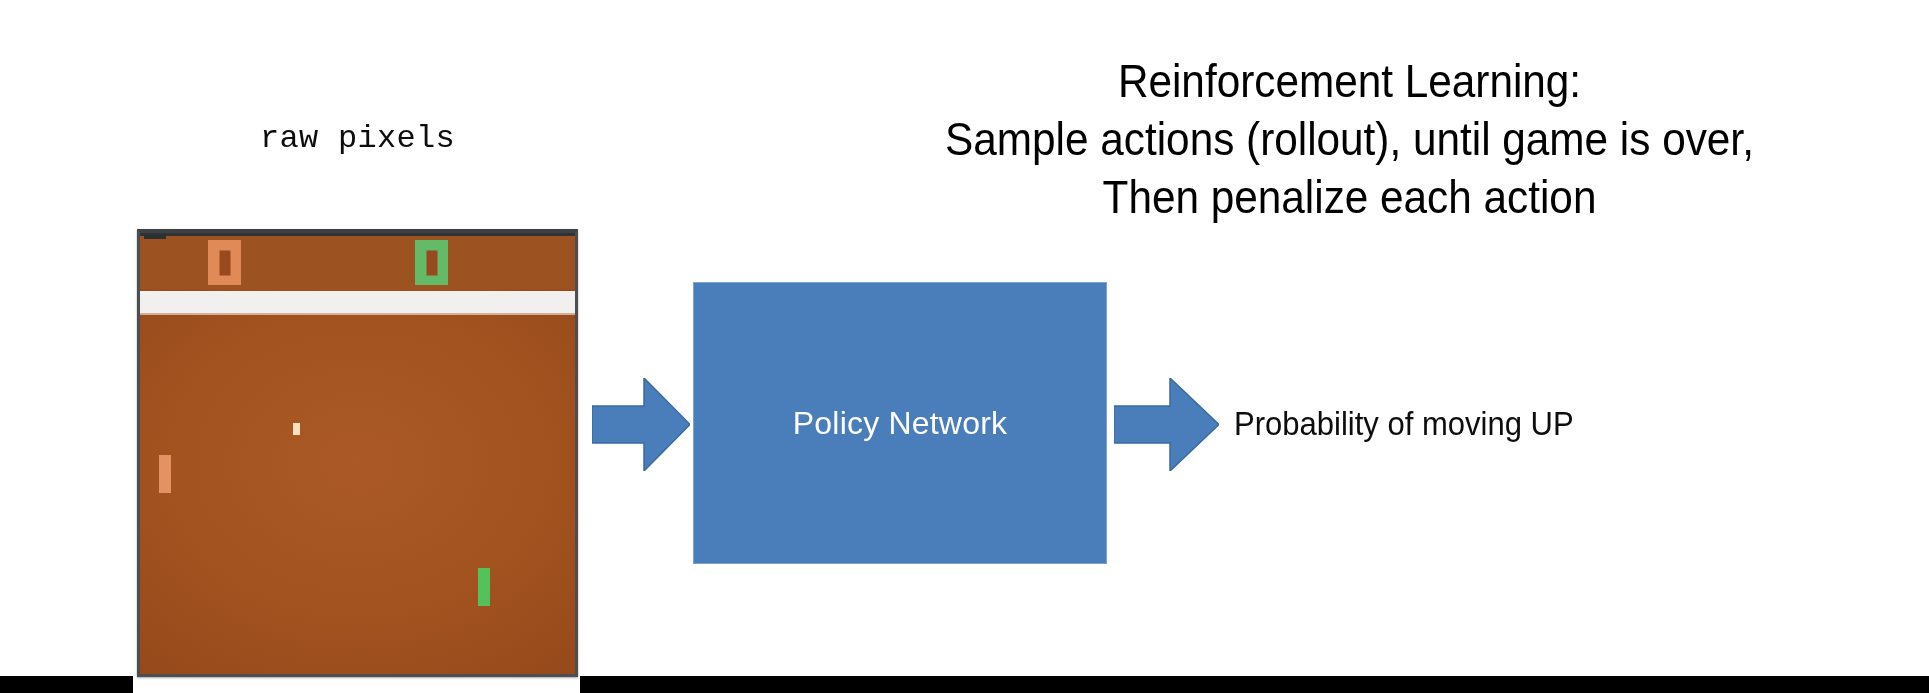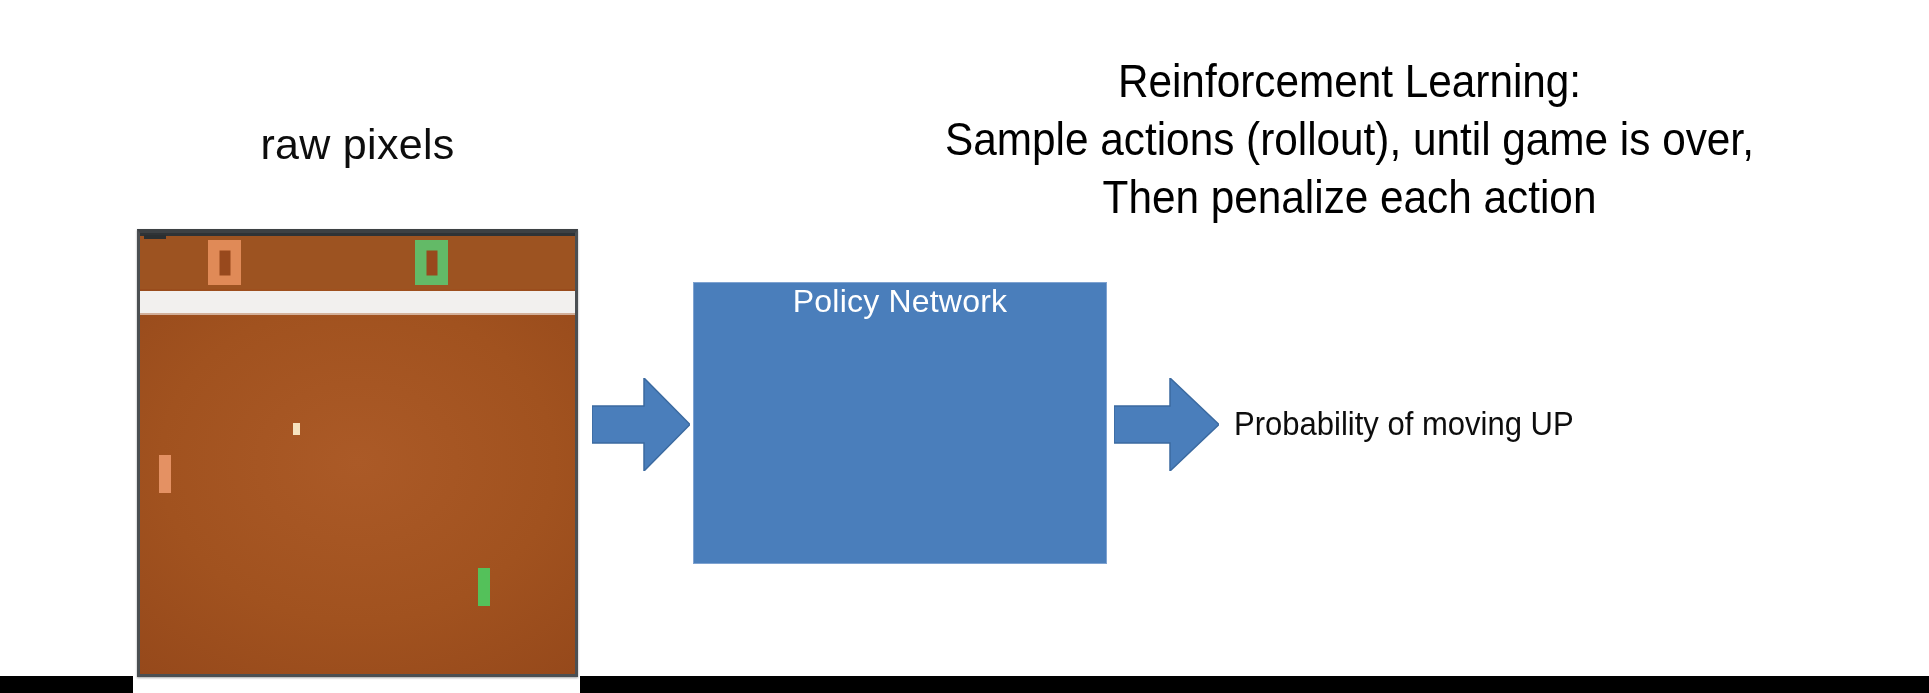--- a/index.html
+++ b/index.html
@@ -16,22 +16,22 @@
     -webkit-font-smoothing: antialiased;
   }
 
   
   .raw-pixels-label {
     position: absolute;
     left: 137px;
     top: 120px;
     width: 441px;
     text-align: center;
-    font-family: Liberation Sans, sans-serif;
-    font-size: 43px;
+    font-family: Liberation Mono, monospace;
+    font-size: 32px;
     color: #0d0d0d;
     letter-spacing: 0.3px;
     white-space: nowrap;
   }
 
   
   .pong-frame {
     position: absolute;
     left: 137px;
     top: 229px;
@@ -141,20 +141,21 @@
   .policy-box {
     position: absolute;
     left: 693px;
     top: 282px;
     width: 414px;
     height: 282px;
     background: #4a7ebb;
     border: 1px solid #7fa3d1;
     box-sizing: border-box;
     display: flex;
+    align-items: center;
     justify-content: center;
   }
   .policy-box-label {
     font-family: "Liberation Sans", sans-serif;
     font-size: 32px;
     color: #ffffff;
     letter-spacing: 0.2px;
   }
 
   

